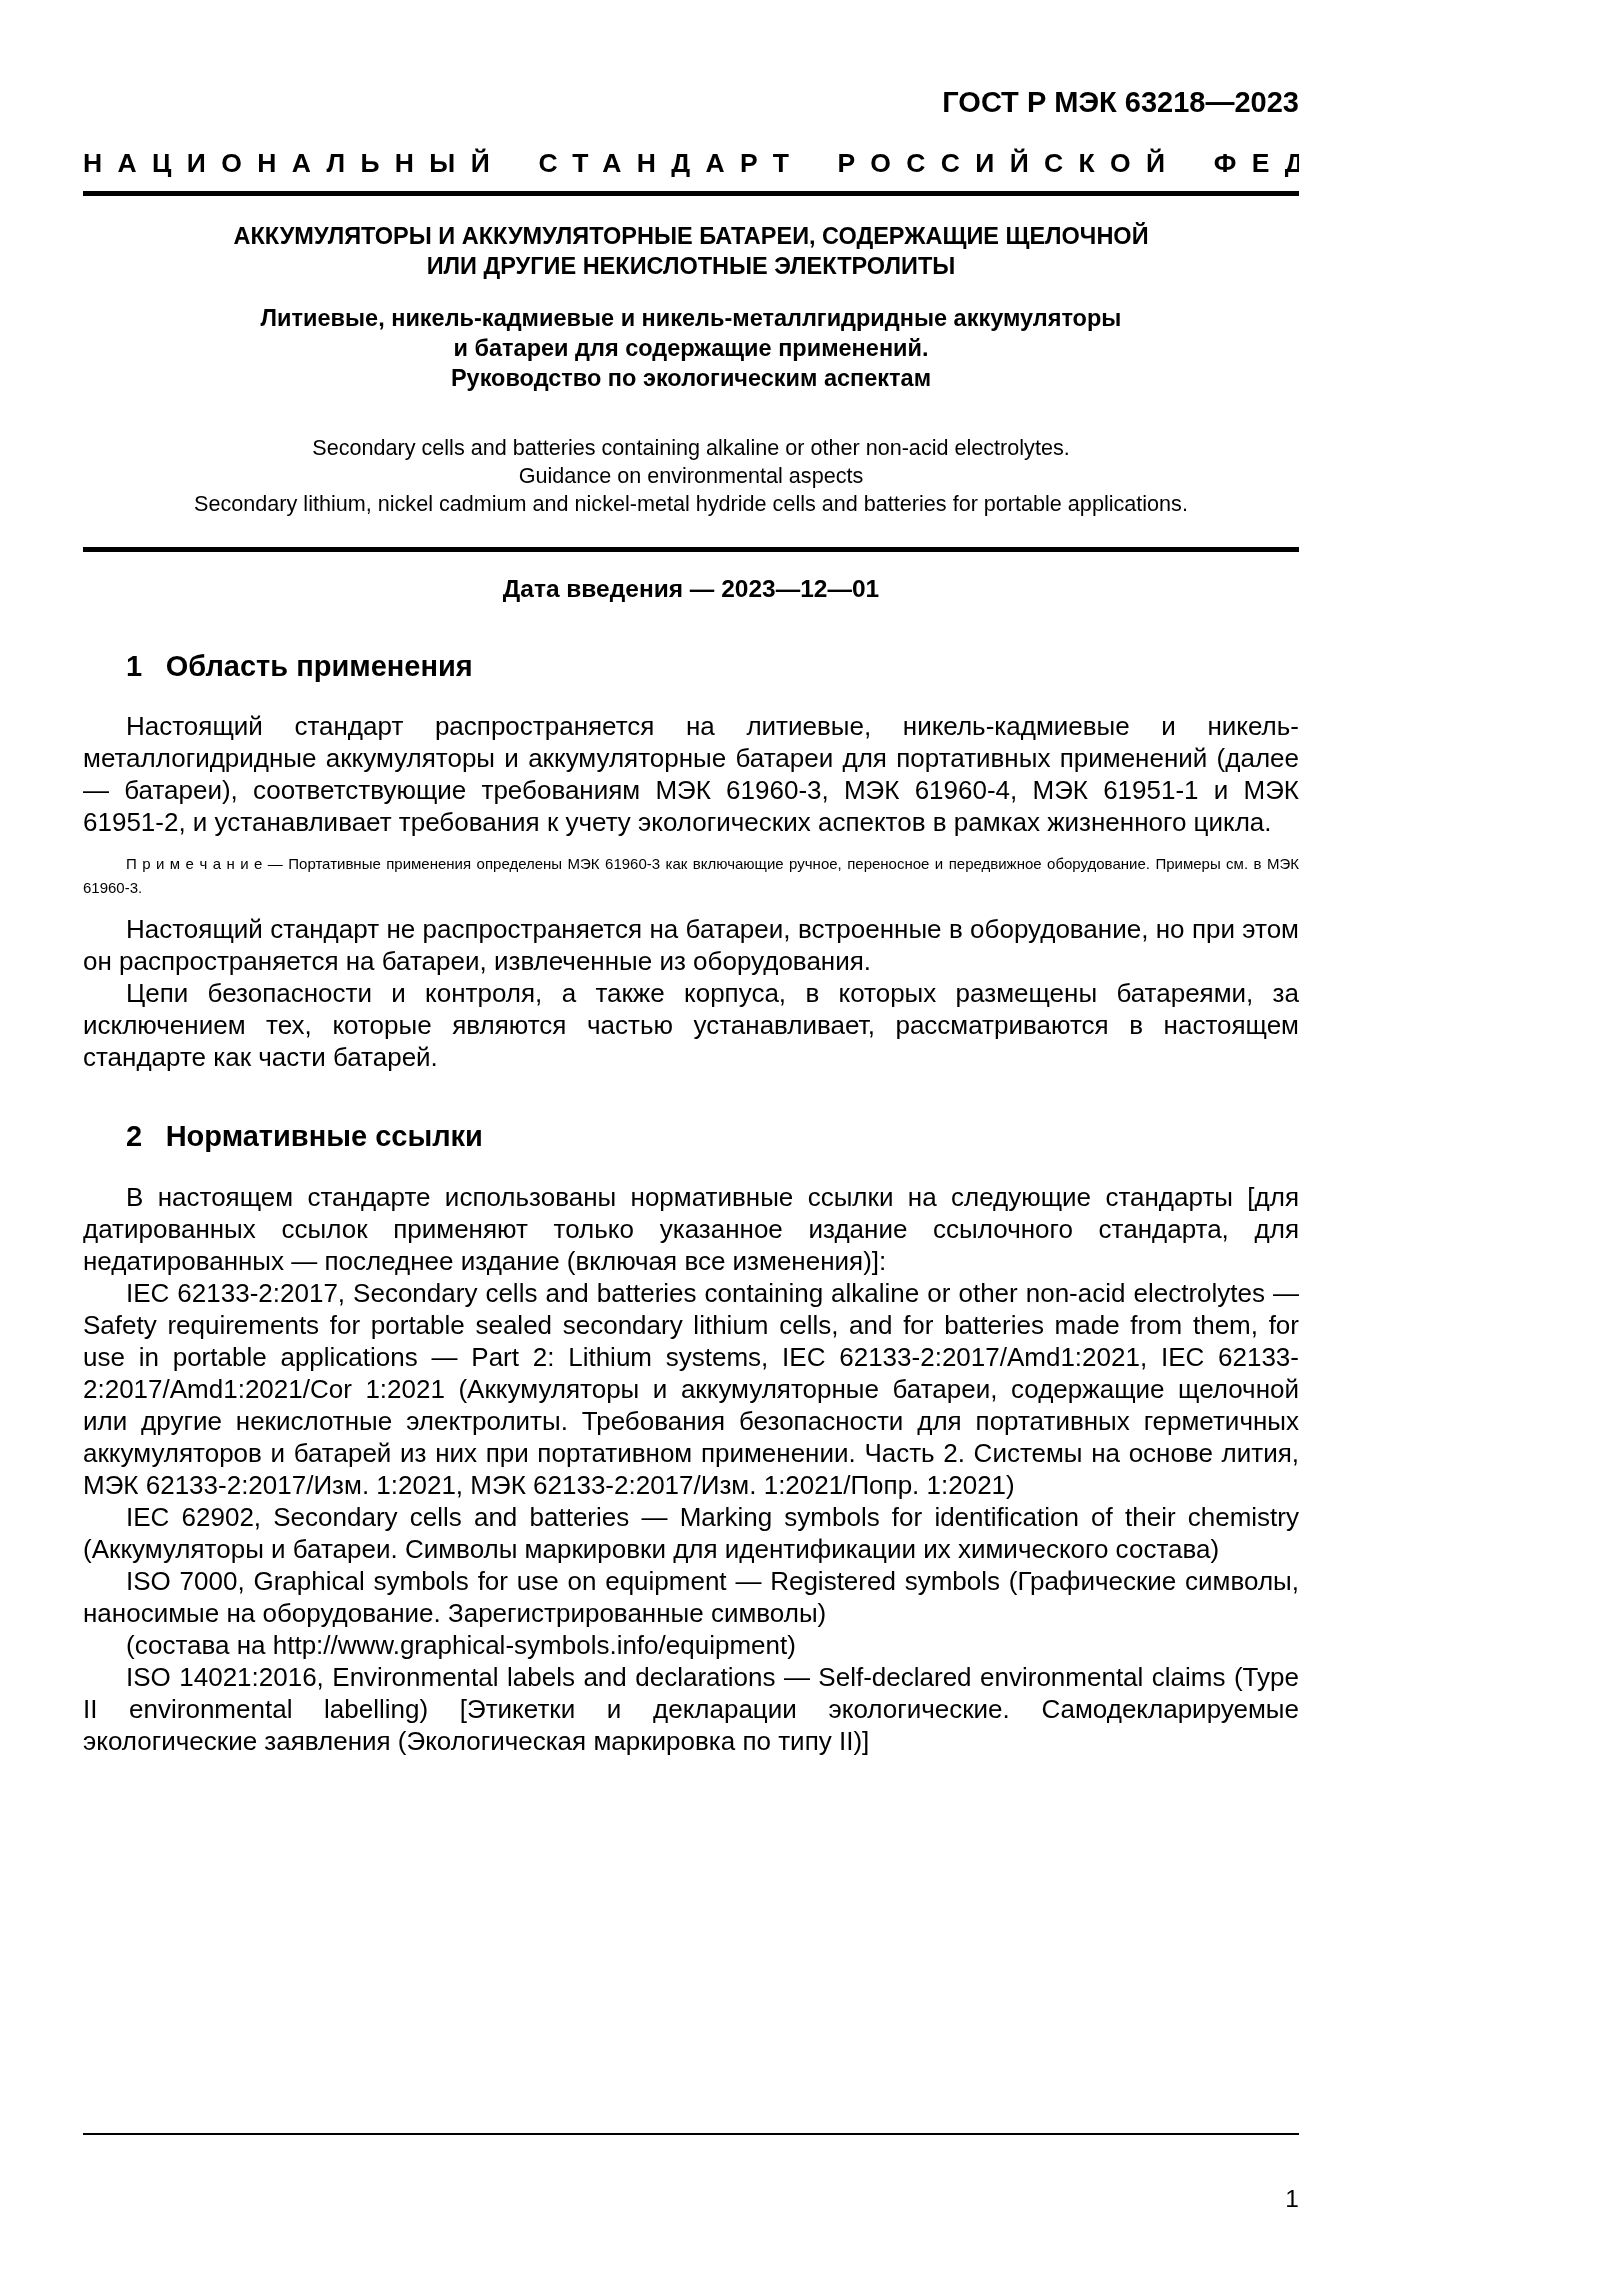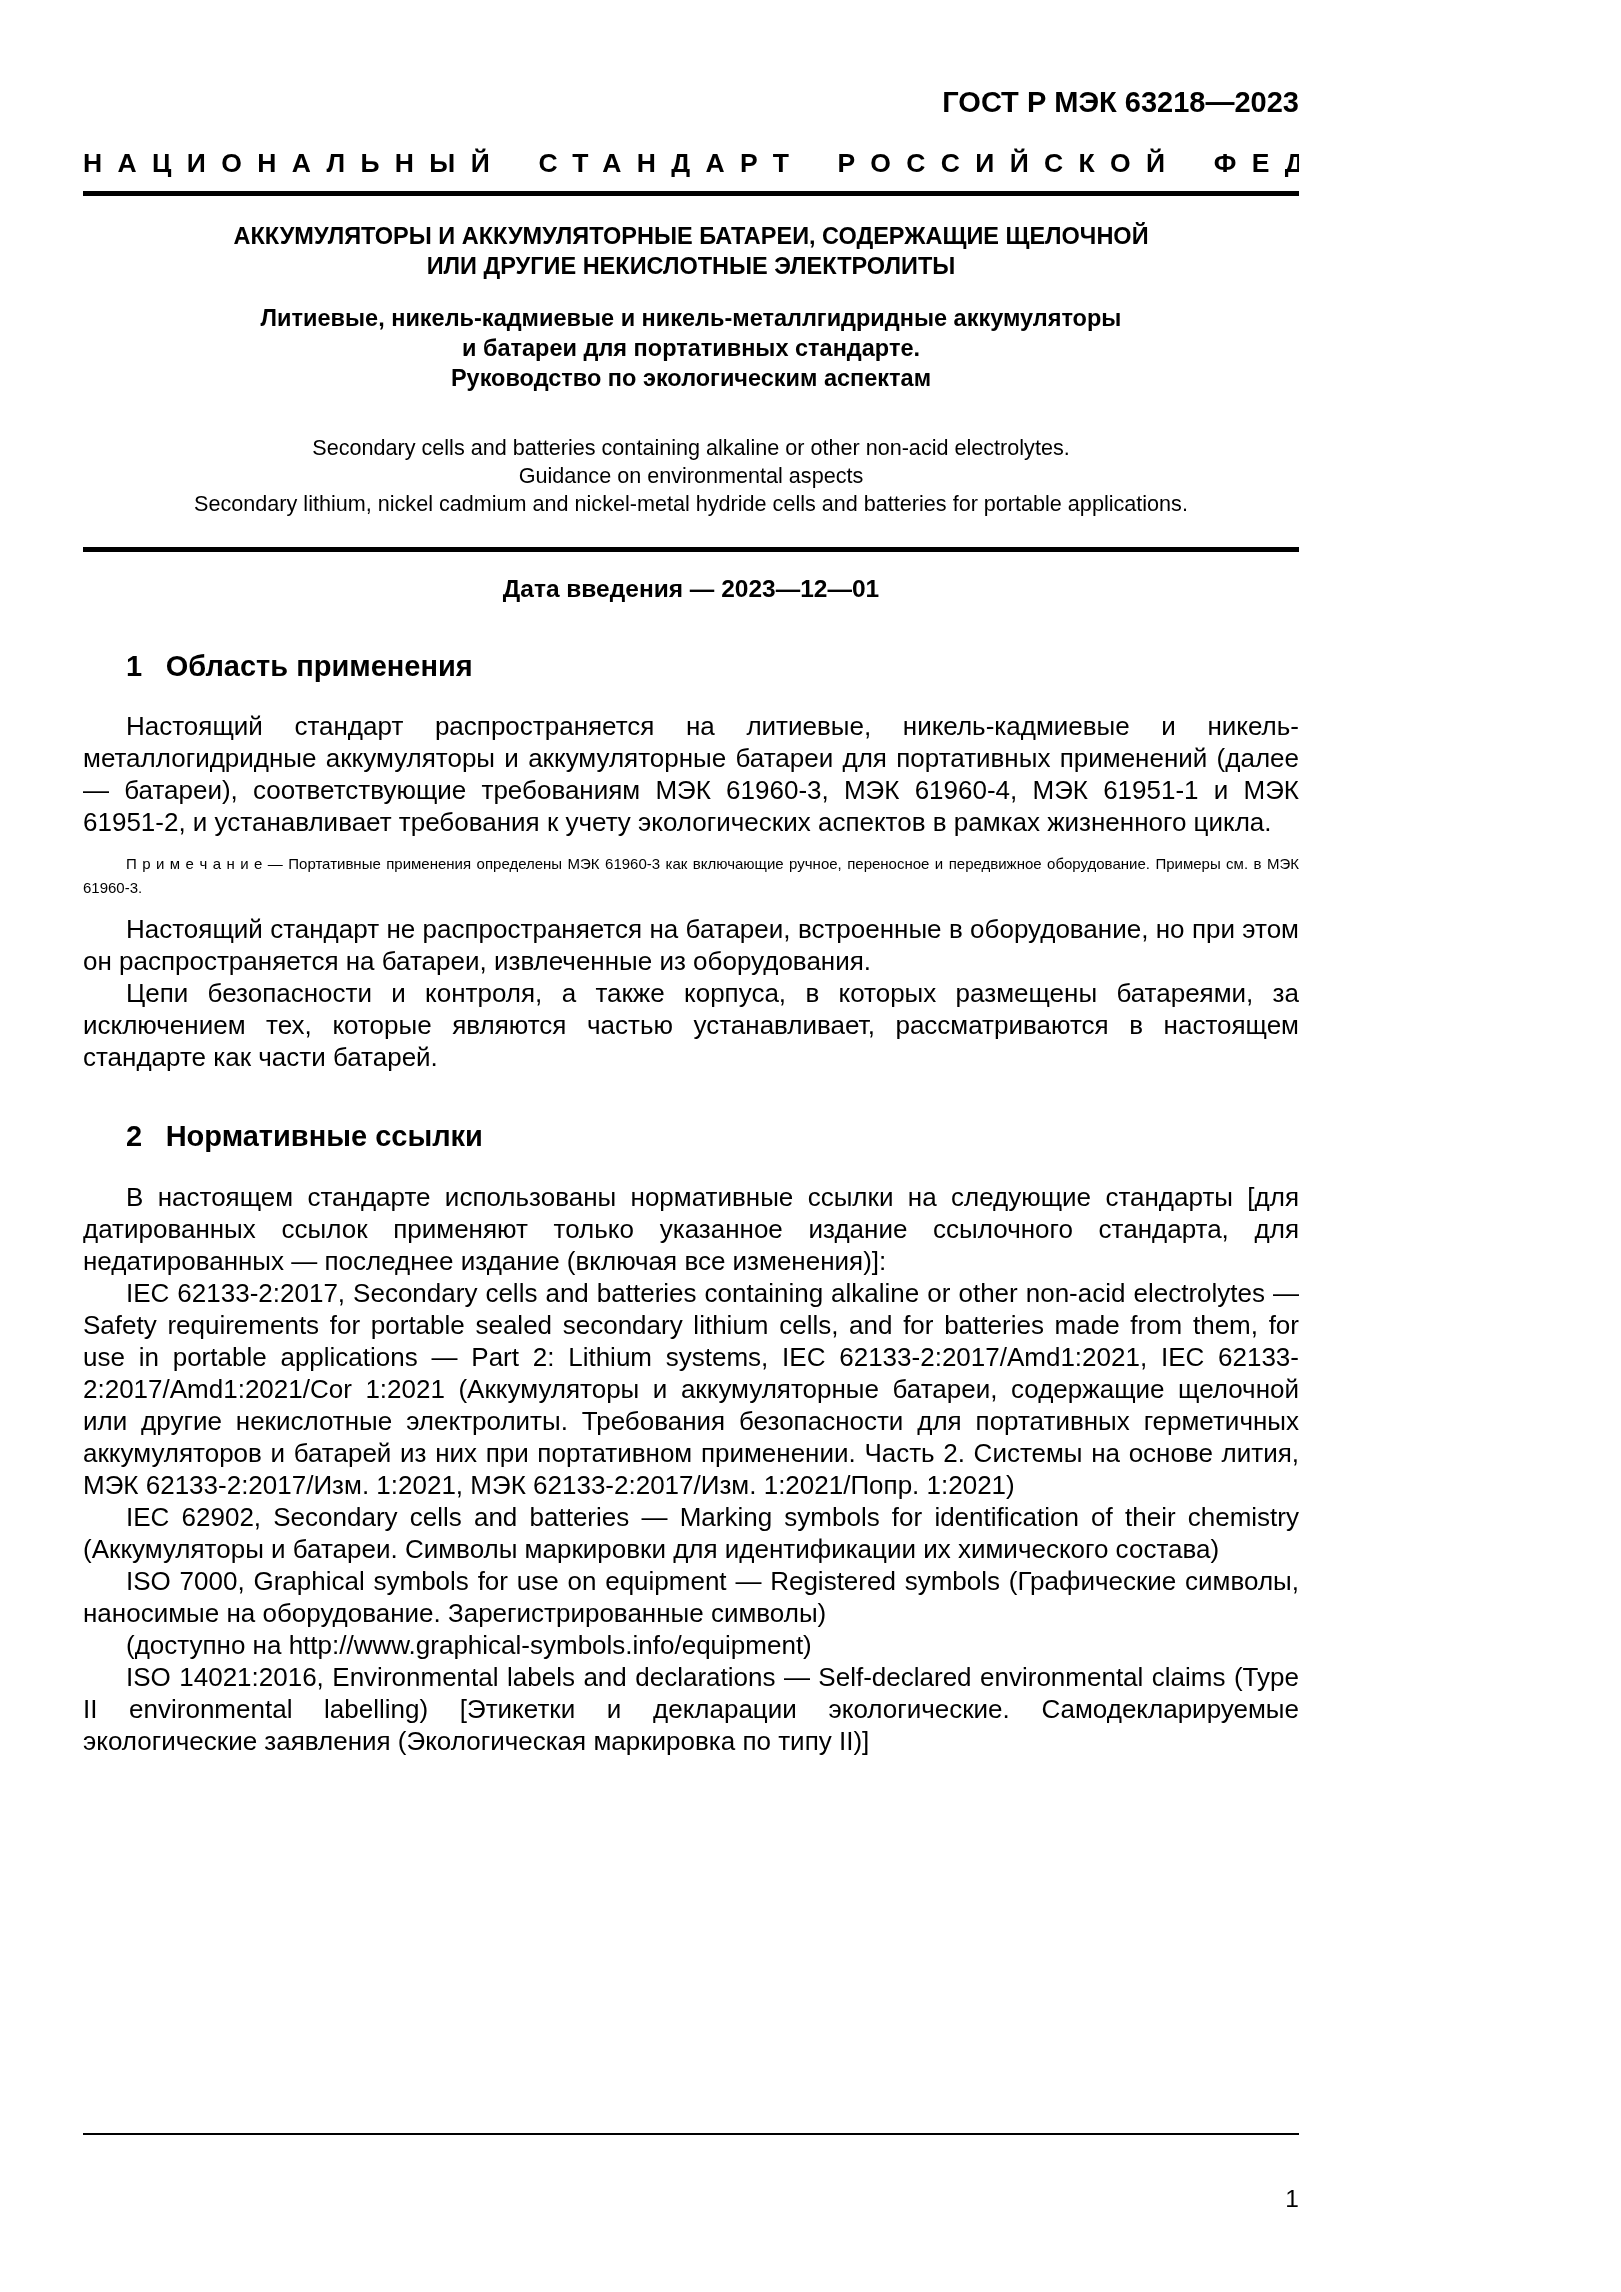--- a/index.html
+++ b/index.html
@@ -132,21 +132,21 @@
 
   <div class="rule-thick"></div>
 
   <div class="title-ru">
     <div>АККУМУЛЯТОРЫ И АККУМУЛЯТОРНЫЕ БАТАРЕИ, СОДЕРЖАЩИЕ ЩЕЛОЧНОЙ</div>
     <div>ИЛИ ДРУГИЕ НЕКИСЛОТНЫЕ ЭЛЕКТРОЛИТЫ</div>
   </div>
 
   <div class="subtitle-ru">
     <div>Литиевые, никель-кадмиевые и никель-металлгидридные аккумуляторы</div>
-    <div>и батареи для портативных стандарте.</div>
+    <div>и батареи для содержащие применений.</div>
     <div>Руководство по экологическим аспектам</div>
   </div>
 
   <div class="title-en">
     <div>Secondary cells and batteries containing alkaline or other non-acid electrolytes.</div>
     <div>Guidance on environmental aspects</div>
     <div>Secondary lithium, nickel cadmium and nickel-metal hydride cells and batteries for portable applications.</div>
   </div>
 
   <div class="rule-thick rule-title-bottom"></div>
@@ -164,21 +164,21 @@
   </div>
 
   <div class="section">
     <h2 class="section-heading">
       <span class="sec-num">2</span><span>Нормативные ссылки</span>
     </h2>
     <p class="body">В настоящем стандарте использованы нормативные ссылки на следующие стандарты [для датированных ссылок применяют только указанное издание ссылочного стандарта, для недатированных — последнее издание (включая все изменения)]:</p>
     <p class="body">IEC 62133-2:2017, Secondary cells and batteries containing alkaline or other non-acid electrolytes — Safety requirements for portable sealed secondary lithium cells, and for batteries made from them, for use in portable applications — Part 2: Lithium systems, IEC 62133-2:2017/Amd1:2021, IEC 62133-2:2017/Amd1:2021/Cor 1:2021 (Аккумуляторы и аккумуляторные батареи, содержащие щелочной или другие некислотные электролиты. Требования безопасности для портативных герметичных аккумуляторов и батарей из них при портативном применении. Часть 2. Системы на основе лития, МЭК 62133-2:2017/Изм. 1:2021, МЭК 62133-2:2017/Изм. 1:2021/Попр. 1:2021)</p>
     <p class="body">IEC 62902, Secondary cells and batteries — Marking symbols for identification of their chemistry (Аккумуляторы и батареи. Символы маркировки для идентификации их химического состава)</p>
     <p class="body">ISO 7000, Graphical symbols for use on equipment — Registered symbols (Графические символы, наносимые на оборудование. Зарегистрированные символы)</p>
-    <p class="body">(доступно на http://www.graphical-symbols.info/equipment)</p>
+    <p class="body">(состава на http://www.graphical-symbols.info/equipment)</p>
     <p class="body">ISO 14021:2016, Environmental labels and declarations — Self-declared environmental claims (Type II environmental labelling) [Этикетки и декларации экологические. Самодекларируемые экологические заявления (Экологическая маркировка по типу II)]</p>
   </div>
 
   <div class="footer">
     <div class="footer-rule"></div>
     <div class="page-num">1</div>
   </div>
 
 </div>
 

